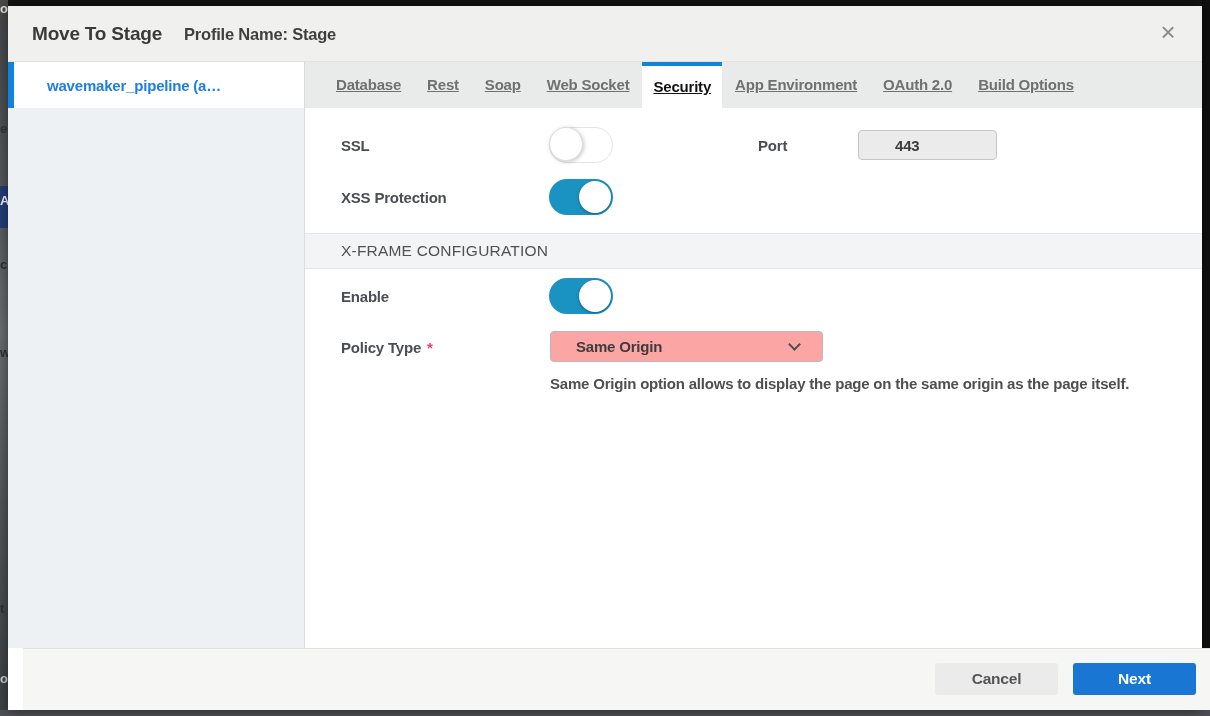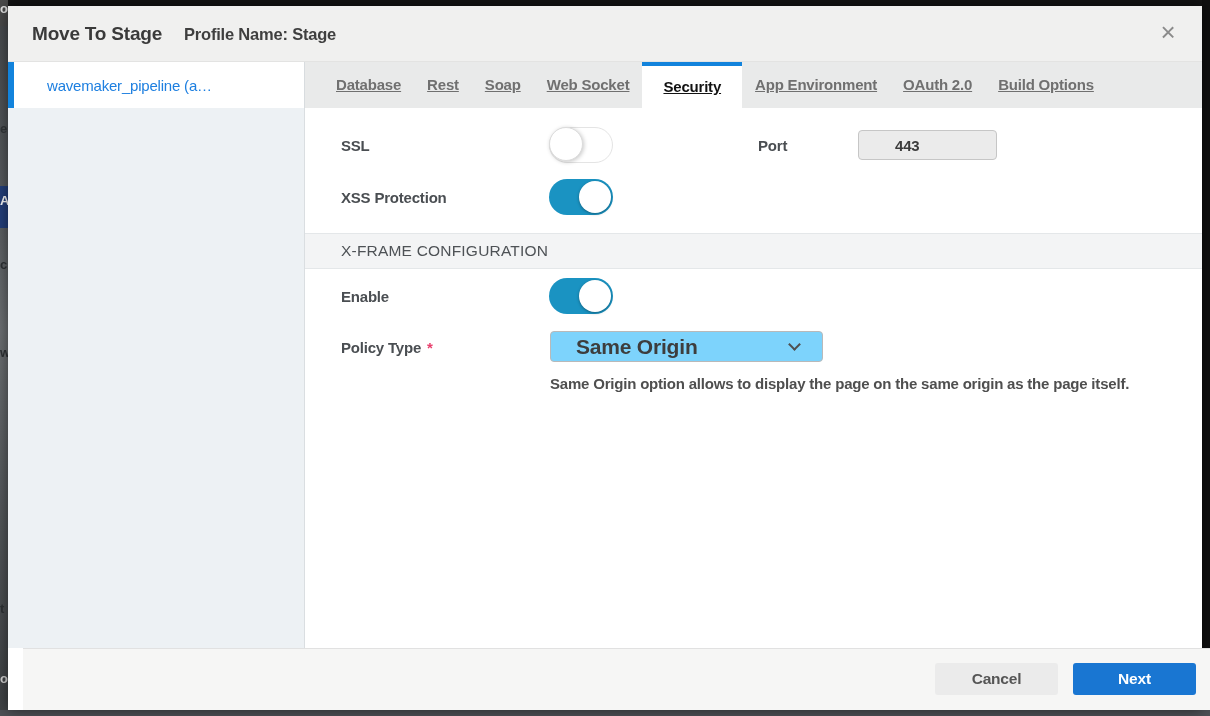--- a/index.html
+++ b/index.html
@@ -46,31 +46,31 @@
   
   .toprow { position:absolute; left:0; top:56px; width:1194px; height:46px; display:flex; }
   .sidebar-item {
     position:relative; width:297px; height:46px; background:#ffffff;
     border-right:1px solid #d8dcdf; display:flex; align-items:center; cursor:pointer;
   }
   .sidebar-item::before {
     content:""; position:absolute; left:0; top:0; width:6px; height:46px;
     background:var(--accent-blue, #1283dc);
   }
-  .sidebar-item span { margin-left:39px; font-size:15px; font-weight:400; color:var(--link-blue, #1d7fe0); white-space:nowrap; }
+  .sidebar-item span { margin-left:39px; font-size:15px; font-weight:700; color:var(--link-blue, #1d7fe0); white-space:nowrap; }
 
   .tabs { flex:1; background:#e9eaea; display:flex; padding-left:18px; }
   .tab {
     padding:0 13px; line-height:46px; font-size:15px; font-weight:600; color:#707070;
     cursor:pointer; white-space:nowrap;text-decoration:underline;
   }
   .tab.active {
     background:#ffffff; color:#121212; font-weight:700;
     border-top:4px solid var(--accent-blue, #1283dc);
-    line-height:42px; padding:0 21px;
+    line-height:42px; padding:0 11px;
   }
 
   .sidebar {
     position:absolute; left:0; top:102px; width:297px; height:540px;
     background:#edf1f4; border-right:1px solid #dadee1;
   }
 
   .content { position:absolute; left:297px; top:102px; width:897px; height:540px; background:#fff; }
   .row { position:absolute; left:0; right:0; height:38px; display:flex; align-items:center; }
   .row-ssl { top:18px; }
@@ -97,23 +97,23 @@
 
   .band {
     position:absolute; left:0; right:0; top:125px; height:36px;
     background:#f3f4f5; border-top:1px solid #e4e7e9; border-bottom:1px solid #e4e7e9;
     line-height:34px; padding-left:36px; font-size:15.5px; font-weight:500; color:#4e5256; letter-spacing:0.2px;
   }
 
   .select-wrap { position:absolute; left:245px; top:3px; width:273px; height:31px; }
   .select-wrap select {
     width:100%; height:100%; appearance:none; -webkit-appearance:none;
-    border:1px solid #b9b9b9; border-radius:4px; background:#7dd3fc;
+    border:1px solid #b9b9b9; border-radius:4px; background:#fca5a5;
     padding-left:25px; font-family:"Liberation Sans", sans-serif;
-    font-size:21px; font-weight:600; color:#3d3d3d; letter-spacing:-0.2px; cursor:pointer;
+    font-size:15px; font-weight:600; color:#3d3d3d; letter-spacing:-0.2px; cursor:pointer;
   }
   .chev {
     position:absolute; right:24px; top:9px; width:9px; height:9px; pointer-events:none;
     border-right:2px solid #4f4f4f; border-bottom:2px solid #4f4f4f; transform:rotate(45deg);
   }
   .help { position:absolute; left:245px; top:267px; font-size:15px; font-weight:600; color:#4f4f4f; }
 
   .footer {
     position:absolute; left:15px; top:642px; width:1194px; height:62px;
     background:#f6f6f5; border-top:1px solid #e1e1e1;

